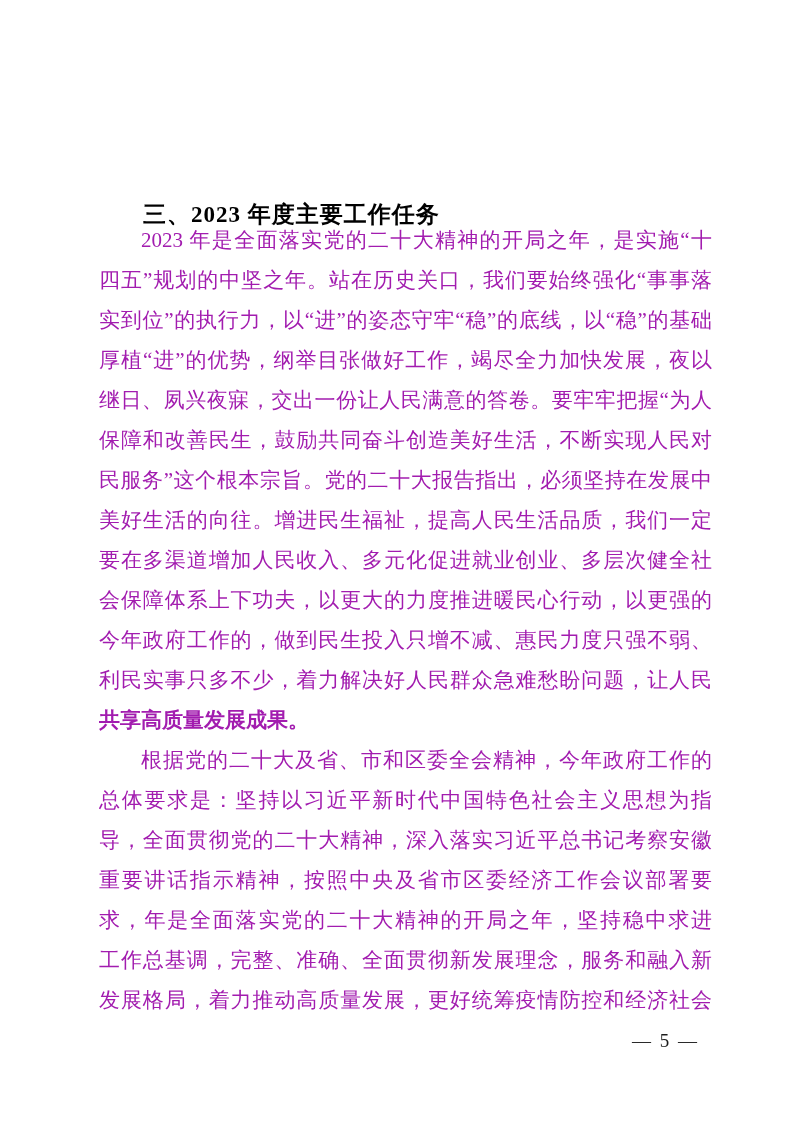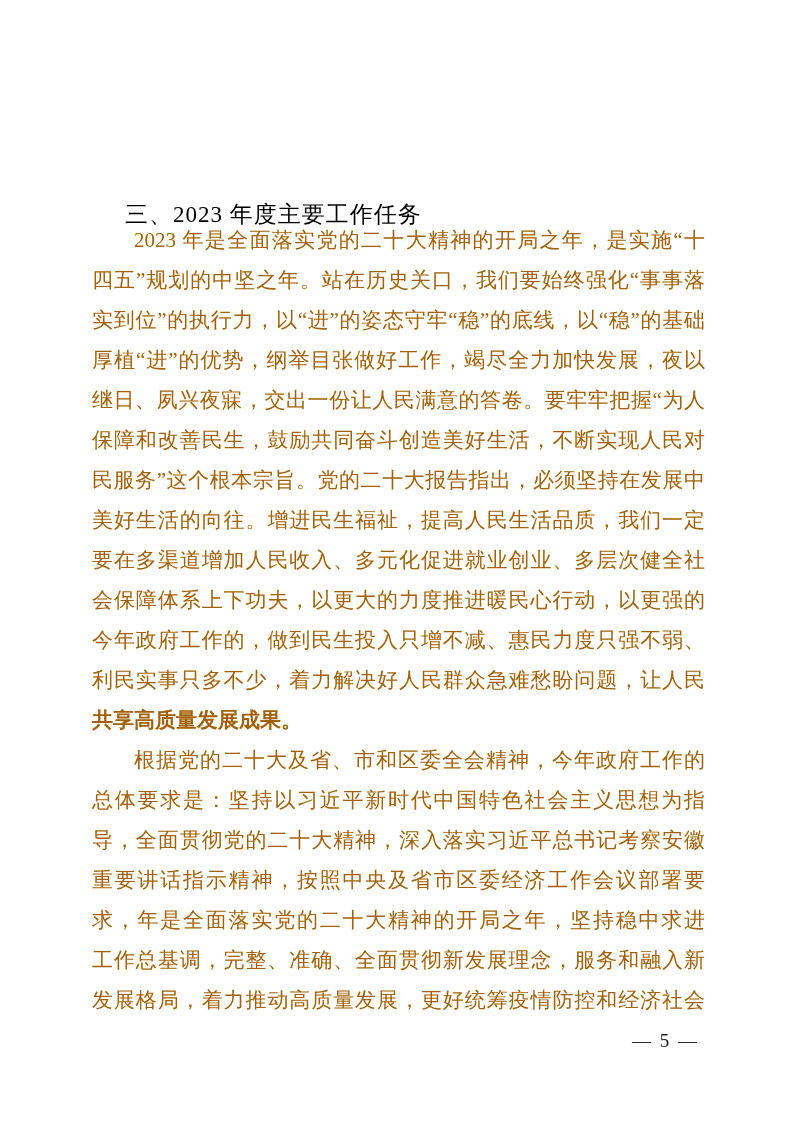--- a/index.html
+++ b/index.html
@@ -11,38 +11,38 @@
     position: relative;
     width: 793px;
     height: 1122px;
     background: #ffffff;
     overflow: hidden;
     font-family: "Liberation Serif", "DejaVu Serif", serif;
     color: #1c1c1c;
   }
   .section-title {
     position: absolute;
-    left: 82px;
+    left: 100px;
     top: 180px;
     width: 613px;
     font-size: 23px;
-    font-weight: normal;
+    font-weight: bold;
     color: #000000;
     letter-spacing: 1px;
     line-height: 32px;
     text-indent: 43px;
     white-space: nowrap;
   }
   .body-text {
     position: absolute;
-    left: 92px;
+    left: 99px;
     top: 220px;
     width: 613px;
     font-size: 21px;
-    color: #a16207;
+    color: #a21caf;
   }
   .para { margin: 0; padding: 0; }
   .para .line {
     height: 40px;
     line-height: 40px;
     text-align: justify;
     text-align-last: justify;
     overflow: hidden;
   }
   .para.first-indent .line:first-child {

